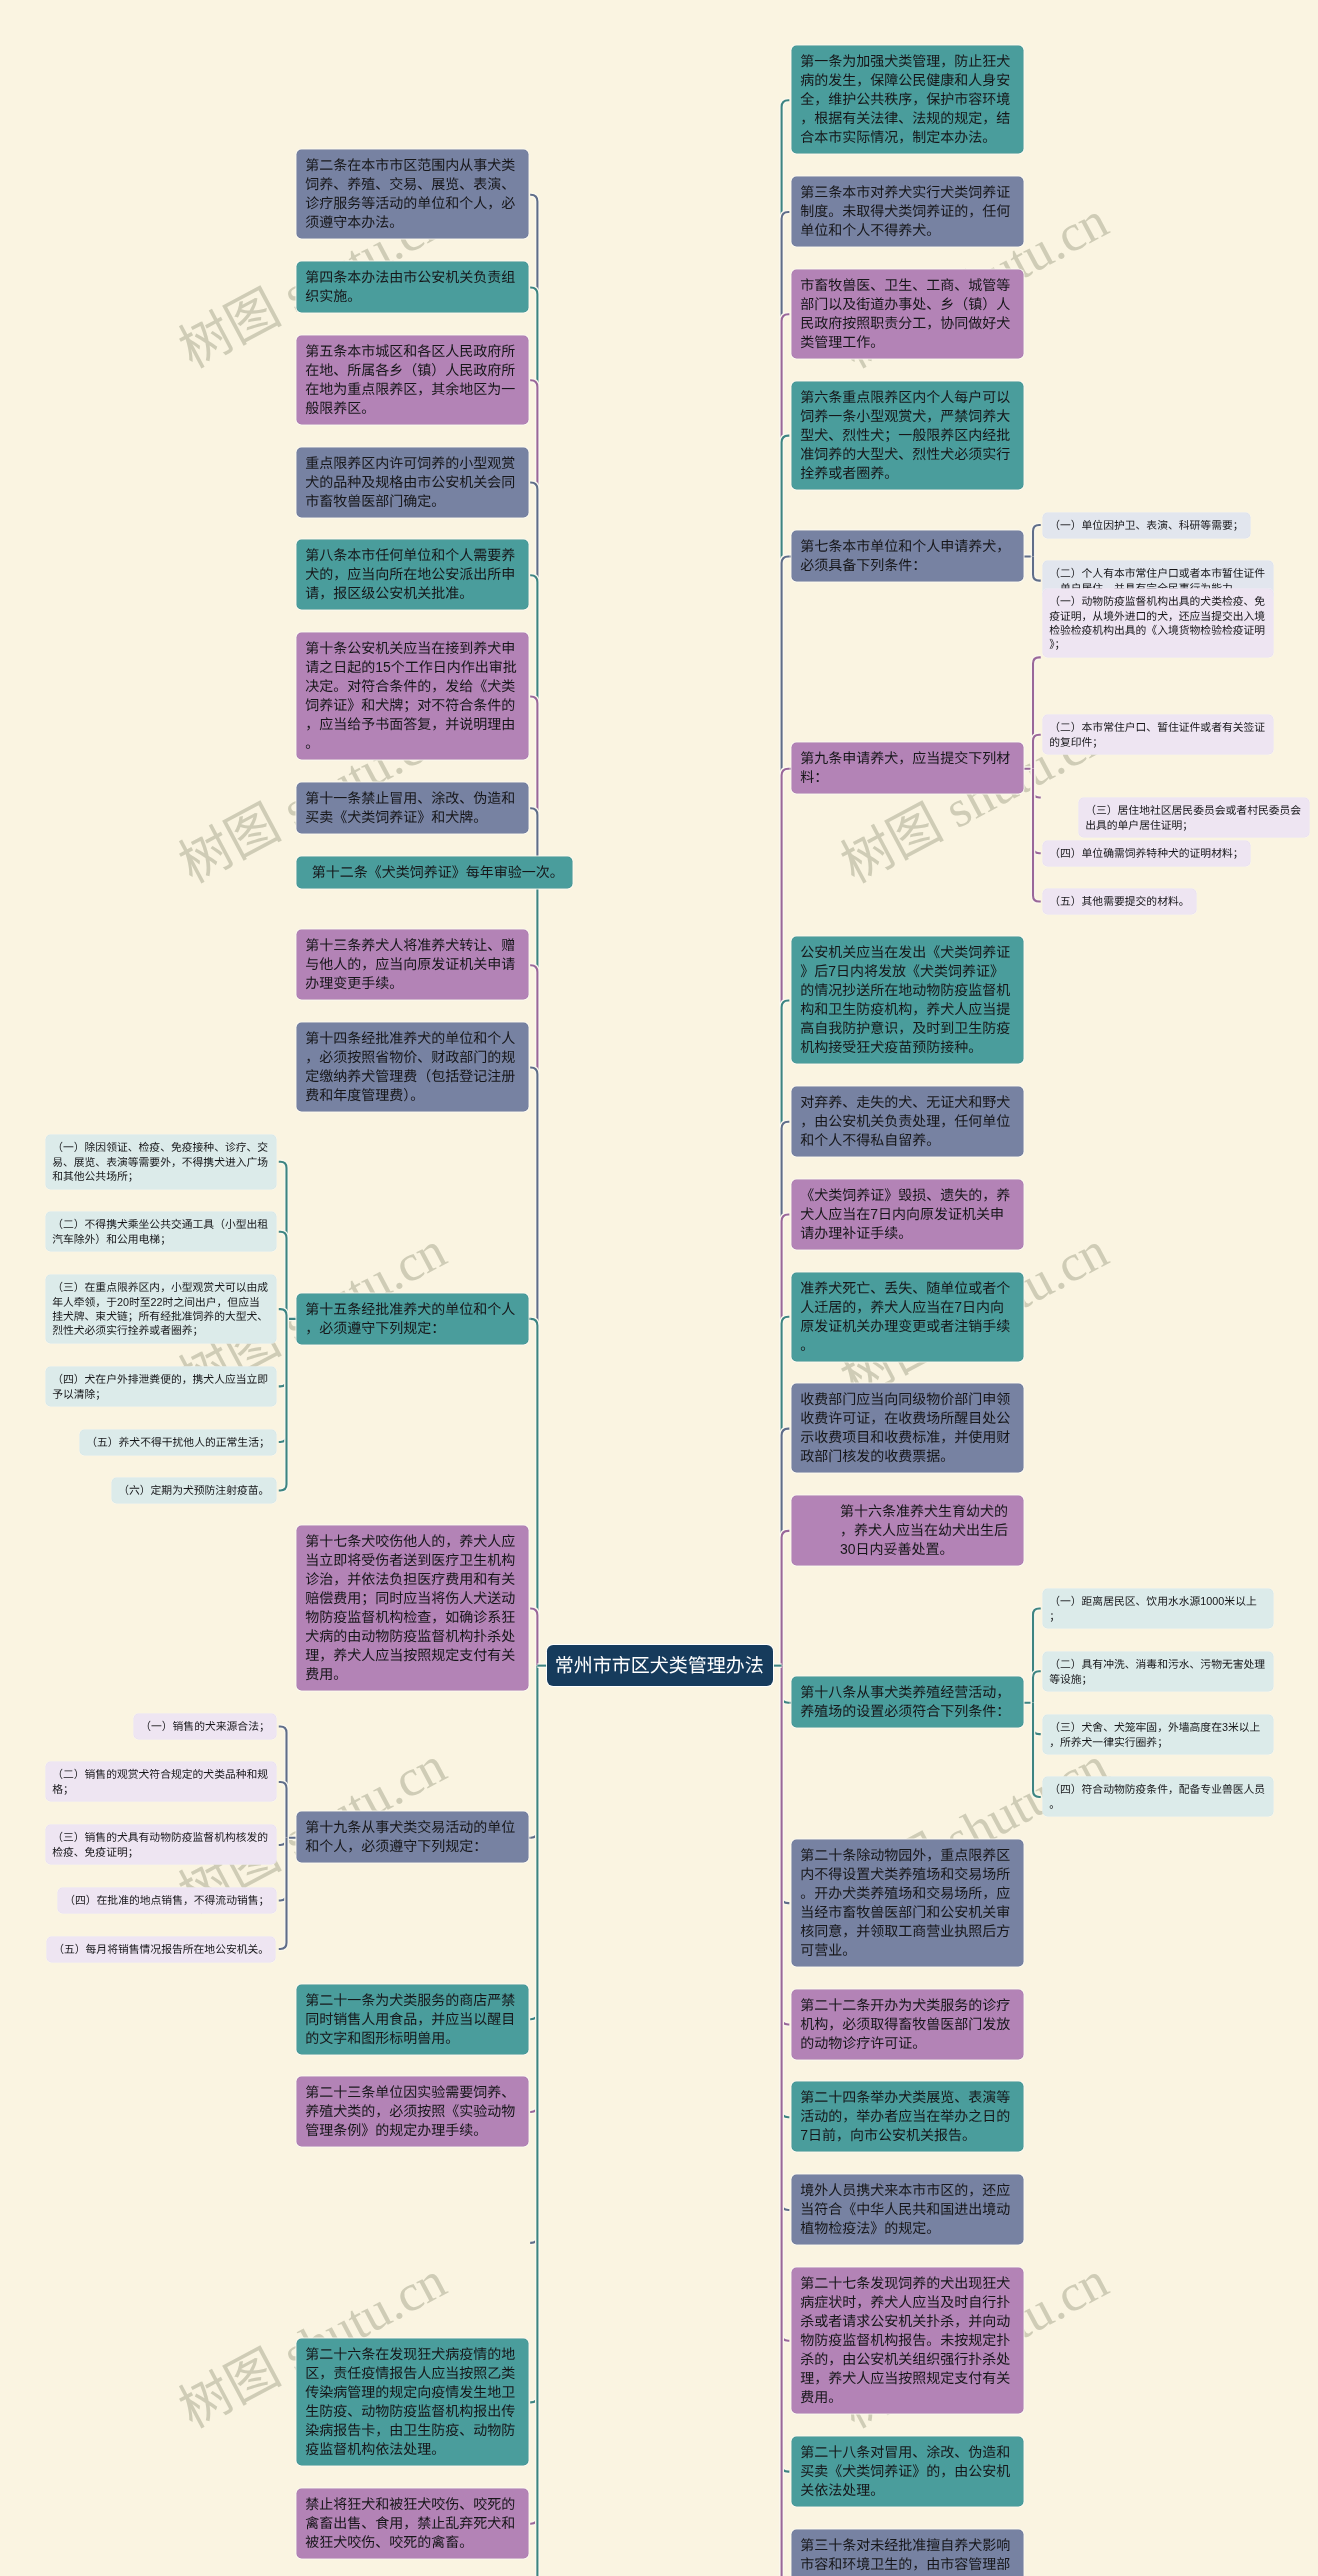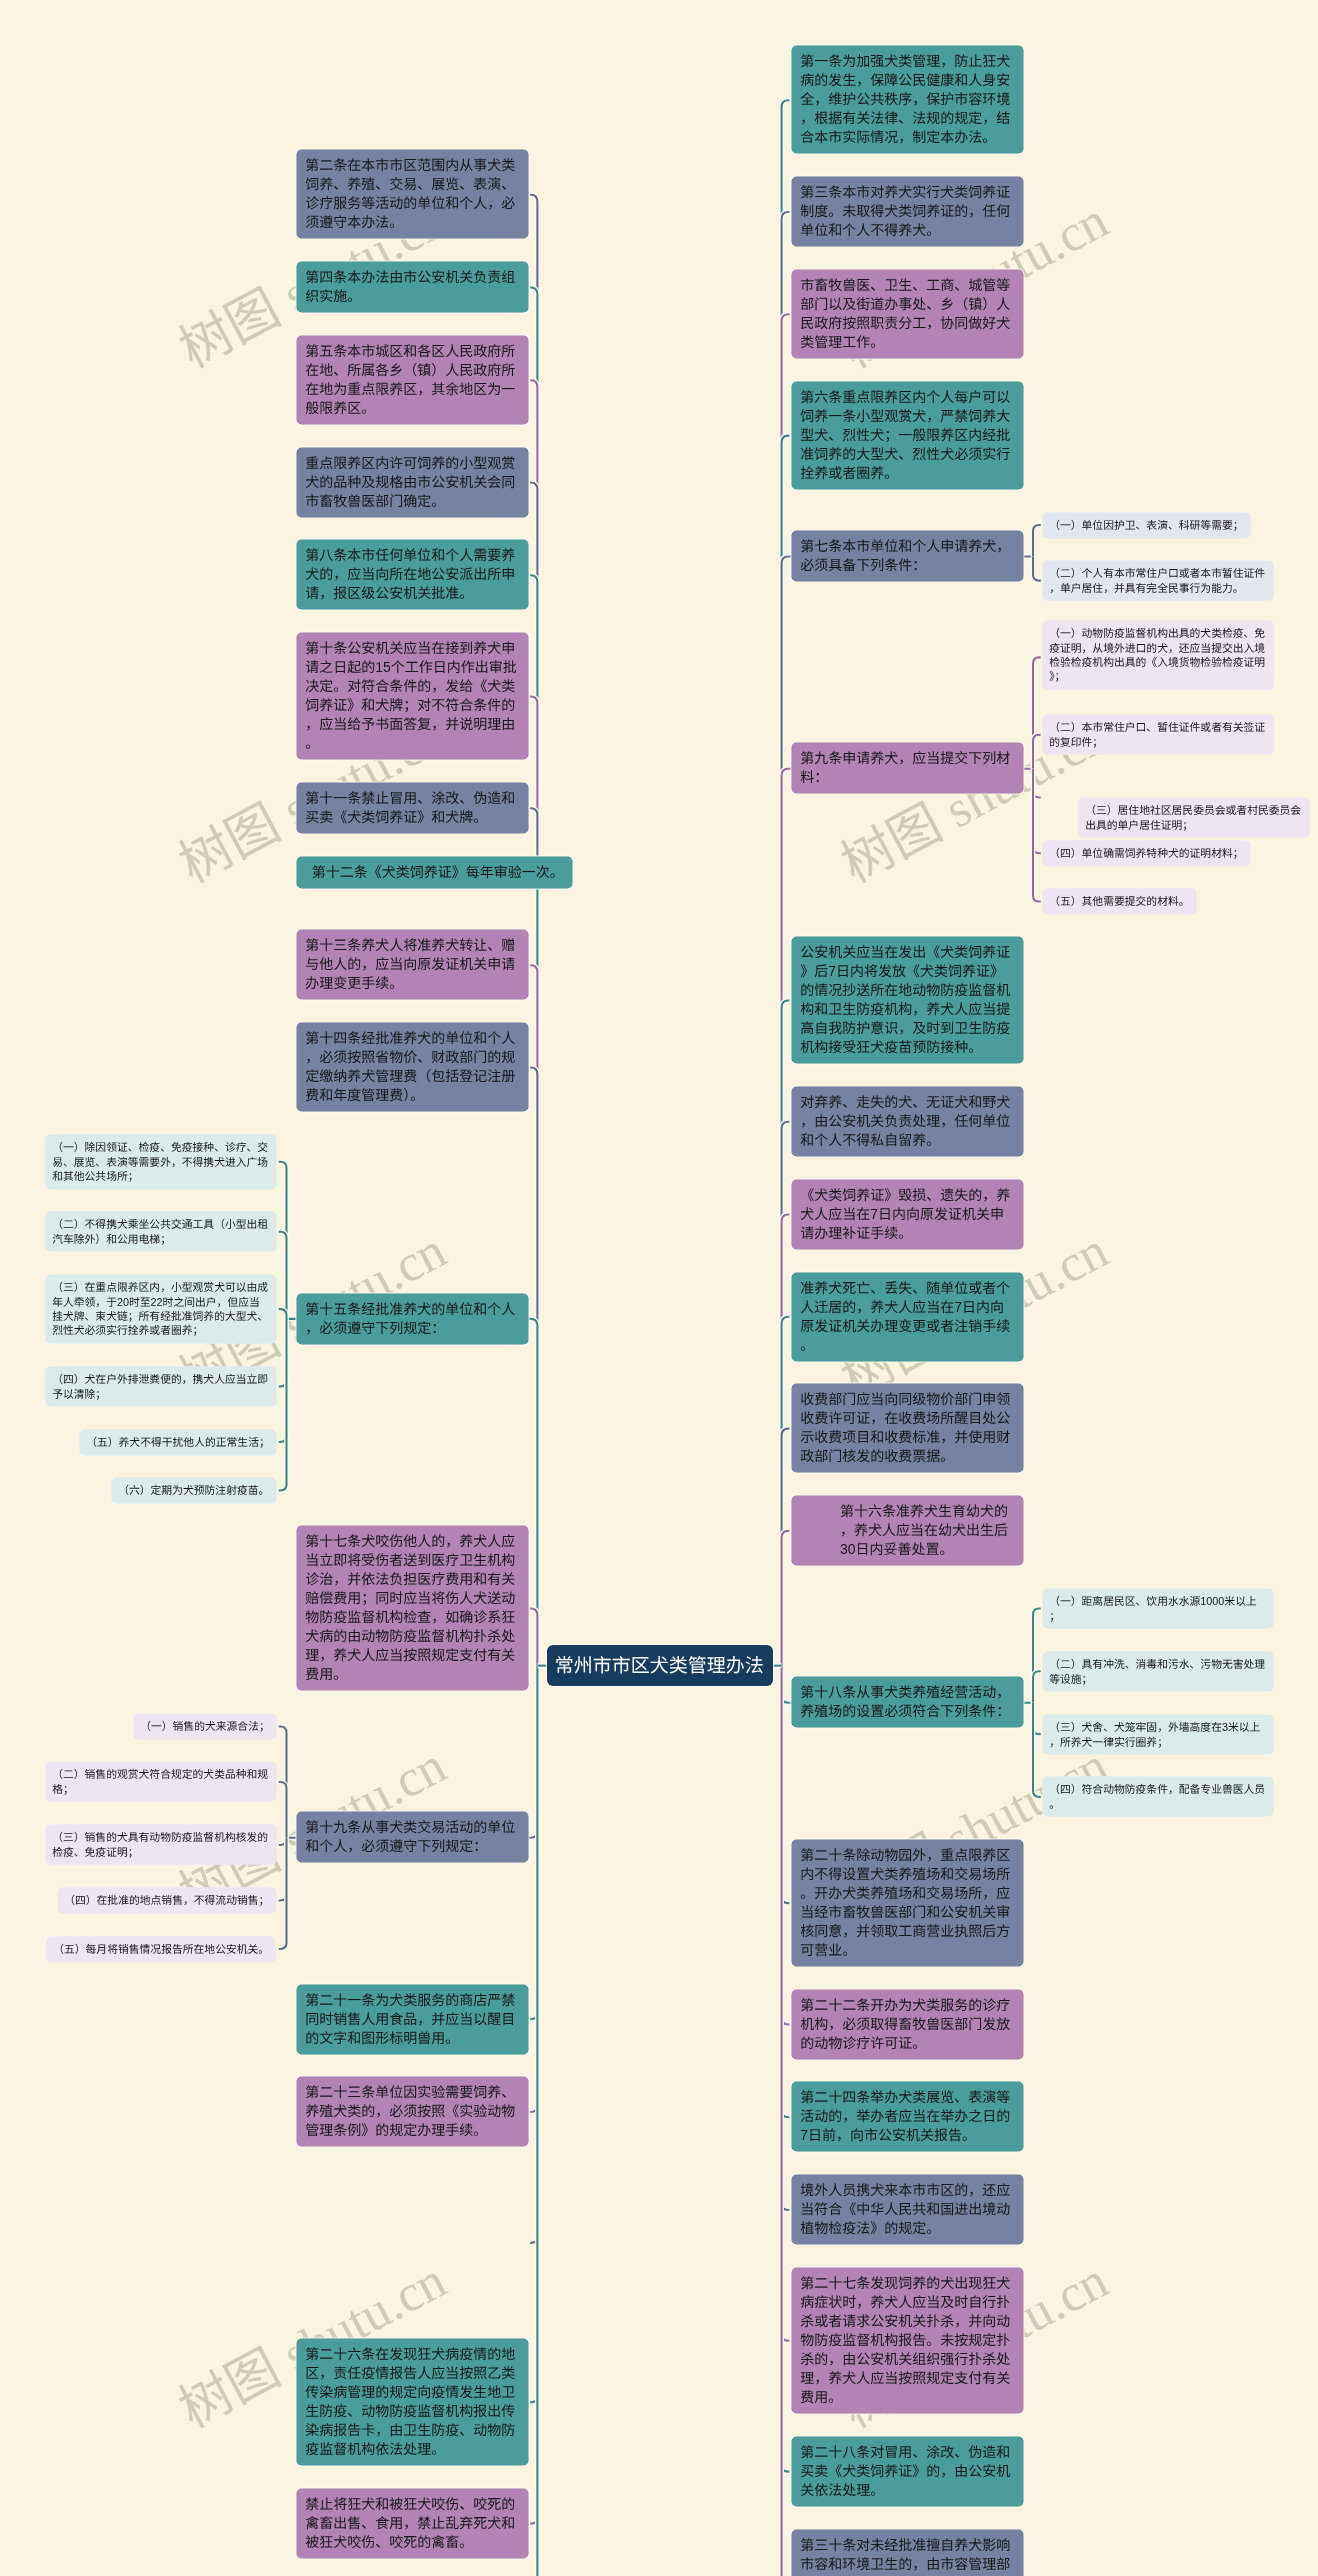--- a/index.html
+++ b/index.html
@@ -426,21 +426,21 @@
     <div class="node n2 teal" style="width: 231px; left: 297px; top: 2339px;">第二十六条在发现狂犬病疫情的地区，责任疫情报告人应当按照乙类传染病管理的规定向疫情发生地卫生防疫、动物防疫监督机构报出传染病报告卡，由卫生防疫、动物防疫监督机构依法处理。</div>
     <div class="node n2 orchid" style="width: 231px; left: 297px; top: 2489px;">禁止将狂犬和被狂犬咬伤、咬死的禽畜出售、食用，禁止乱弃死犬和被狂犬咬伤、咬死的禽畜。</div>
     <div class="node n2 teal" style="width: 231px; left: 792px; top: 46px;">第一条为加强犬类管理，防止狂犬病的发生，保障公民健康和人身安全，维护公共秩序，保护市容环境，根据有关法律、法规的规定，结合本市实际情况，制定本办法。</div>
     <div class="node n2 slate" style="width: 231px; left: 792px; top: 177px;">第三条本市对养犬实行犬类饲养证制度。未取得犬类饲养证的，任何单位和个人不得养犬。</div>
     <div class="node n2 orchid" style="width: 231px; left: 792px; top: 270px;">市畜牧兽医、卫生、工商、城管等部门以及街道办事处、乡（镇）人民政府按照职责分工，协同做好犬类管理工作。</div>
     <div class="node n2 teal" style="width: 231px; left: 792px; top: 382px;">第六条重点限养区内个人每户可以饲养一条小型观赏犬，严禁饲养大型犬、烈性犬；一般限养区内经批准饲养的大型犬、烈性犬必须实行拴养或者圈养。</div>
     <div class="node n2 slate" style="width: 231px; left: 792px; top: 531px;">第七条本市单位和个人申请养犬，必须具备下列条件：</div>
     <div class="node n3 peri" style="max-width: 230px; width: fit-content; left: 1043px; top: 513px;">（一）单位因护卫、表演、科研等需要；</div>
     <div class="node n3 peri" style="max-width: 230px; width: fit-content; left: 1043px; top: 561px;">（二）个人有本市常住户口或者本市暂住证件，单户居住，并具有完全民事行为能力。</div>
     <div class="node n2 orchid" style="width: 231px; left: 792px; top: 743px;">第九条申请养犬，应当提交下列材料：</div>
-    <div class="node n3 lav" style="max-width: 230px; width: fit-content; left: 1043px; top: 621px;">（一）动物防疫监督机构出具的犬类检疫、免疫证明，从境外进口的犬，还应当提交出入境检验检疫机构出具的《入境货物检验检疫证明》；</div>
+    <div class="node n3 lav" style="max-width: 230px; width: fit-content; left: 1043px; top: 589px;">（一）动物防疫监督机构出具的犬类检疫、免疫证明，从境外进口的犬，还应当提交出入境检验检疫机构出具的《入境货物检验检疫证明》；</div>
     <div class="node n3 lav" style="max-width: 230px; width: fit-content; left: 1043px; top: 715px;">（二）本市常住户口、暂住证件或者有关签证的复印件；</div>
     <div class="node n3 lav" style="max-width: 230px; width: fit-content; left: 1079px; top: 778px; margin-top: 20px;">（三）居住地社区居民委员会或者村民委员会出具的单户居住证明；</div>
     <div class="node n3 lav" style="max-width: 230px; width: fit-content; left: 1043px; top: 841px;">（四）单位确需饲养特种犬的证明材料；</div>
     <div class="node n3 lav" style="max-width: 230px; width: fit-content; left: 1043px; top: 889px;">（五）其他需要提交的材料。</div>
     <div class="node n2 teal" style="width: 231px; left: 792px; top: 937px;">公安机关应当在发出《犬类饲养证》后7日内将发放《犬类饲养证》的情况抄送所在地动物防疫监督机构和卫生防疫机构，养犬人应当提高自我防护意识，及时到卫生防疫机构接受狂犬疫苗预防接种。</div>
     <div class="node n2 slate" style="width: 231px; left: 792px; top: 1087px;">对弃养、走失的犬、无证犬和野犬，由公安机关负责处理，任何单位和个人不得私自留养。</div>
     <div class="node n2 orchid" style="width: 231px; left: 792px; top: 1180px;">《犬类饲养证》毁损、遗失的，养犬人应当在7日内向原发证机关申请办理补证手续。</div>
     <div class="node n2 teal" style="width: 231px; left: 792px; top: 1273px;">准养犬死亡、丢失、随单位或者个人迁居的，养犬人应当在7日内向原发证机关办理变更或者注销手续。</div>
     <div class="node n2 slate" style="width: 231px; left: 792px; top: 1384px;">收费部门应当向同级物价部门申领收费许可证，在收费场所醒目处公示收费项目和收费标准，并使用财政部门核发的收费票据。</div>
     <div class="node n2 orchid" style="width: 231px; left: 792px; top: 1496px; padding-left: 48px;">第十六条准养犬生育幼犬的，养犬人应当在幼犬出生后30日内妥善处置。</div>

